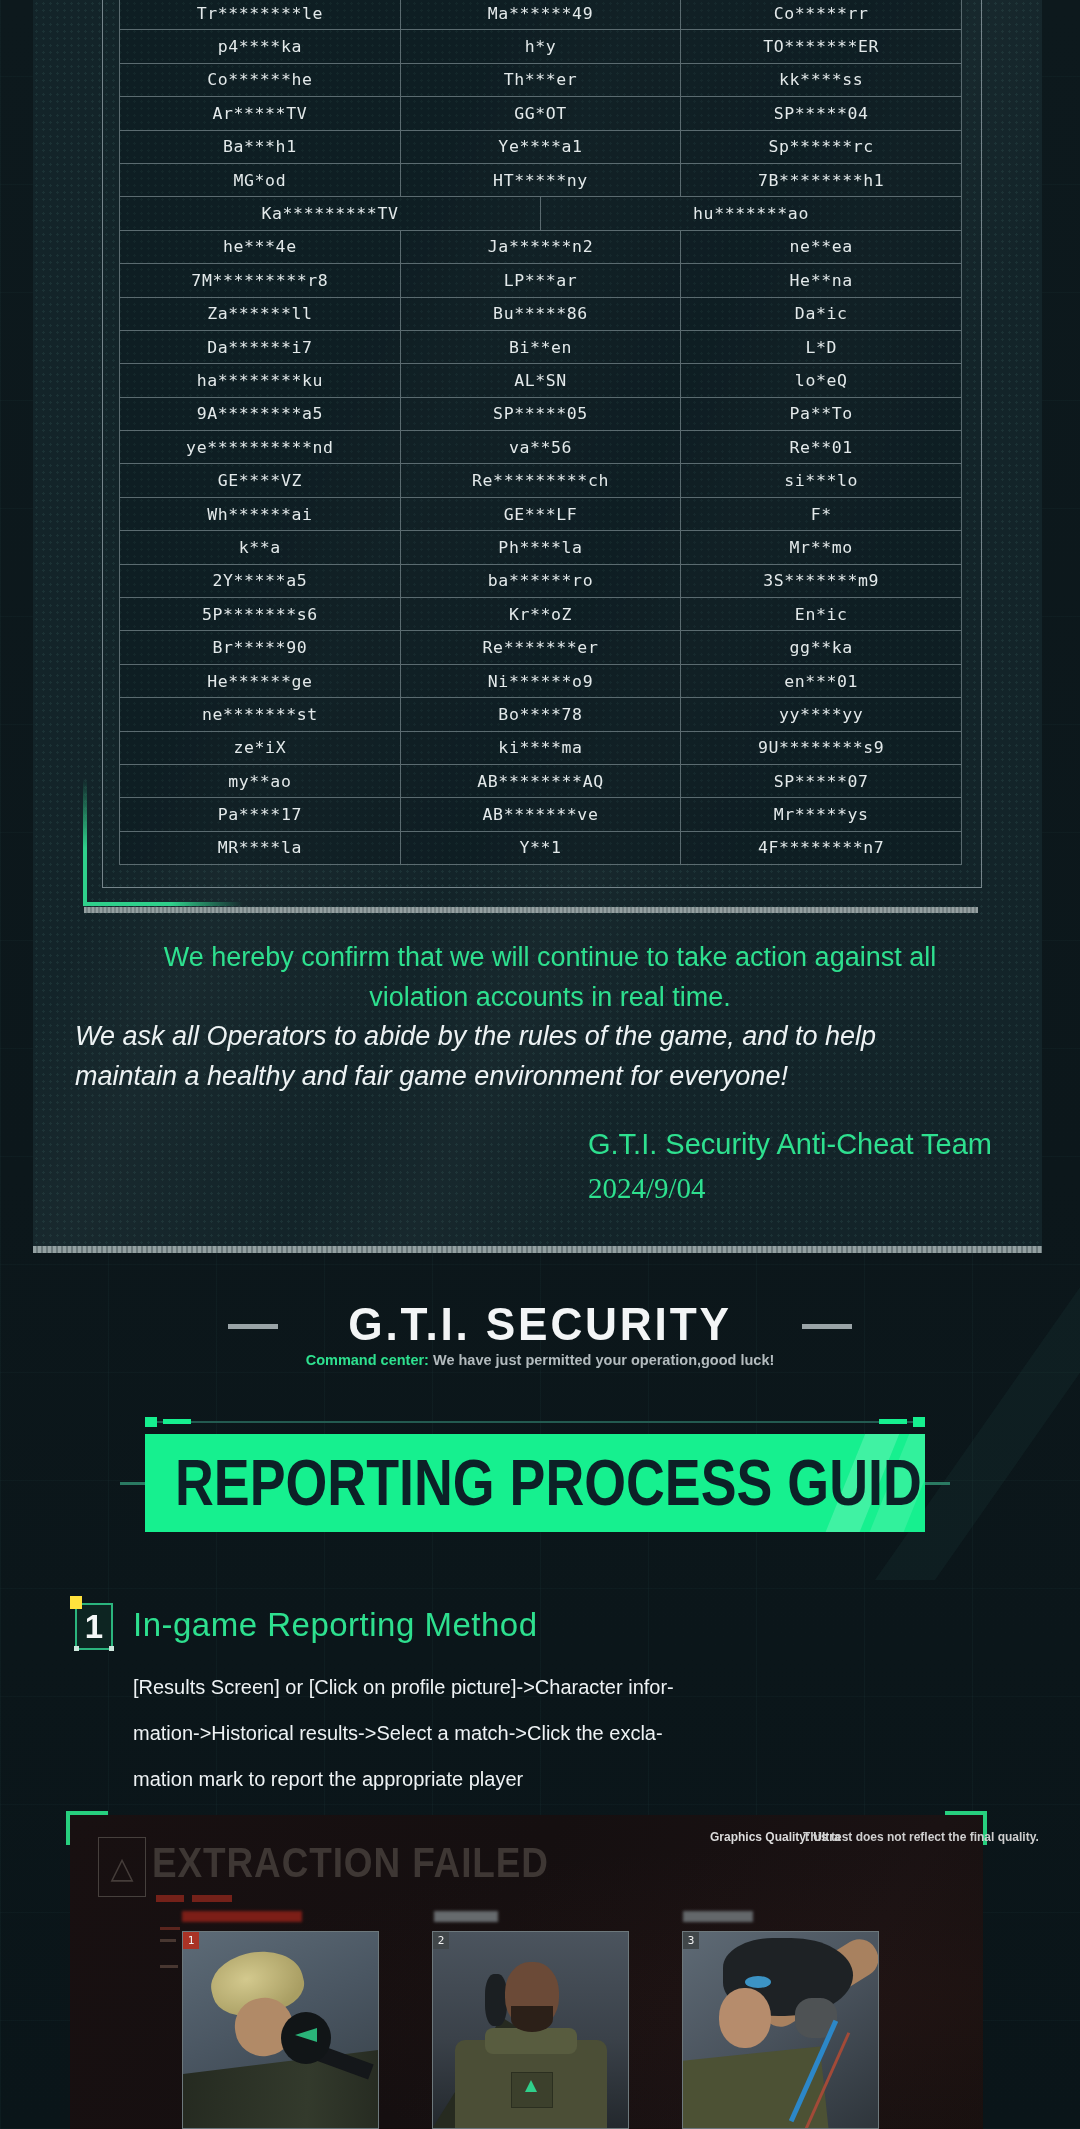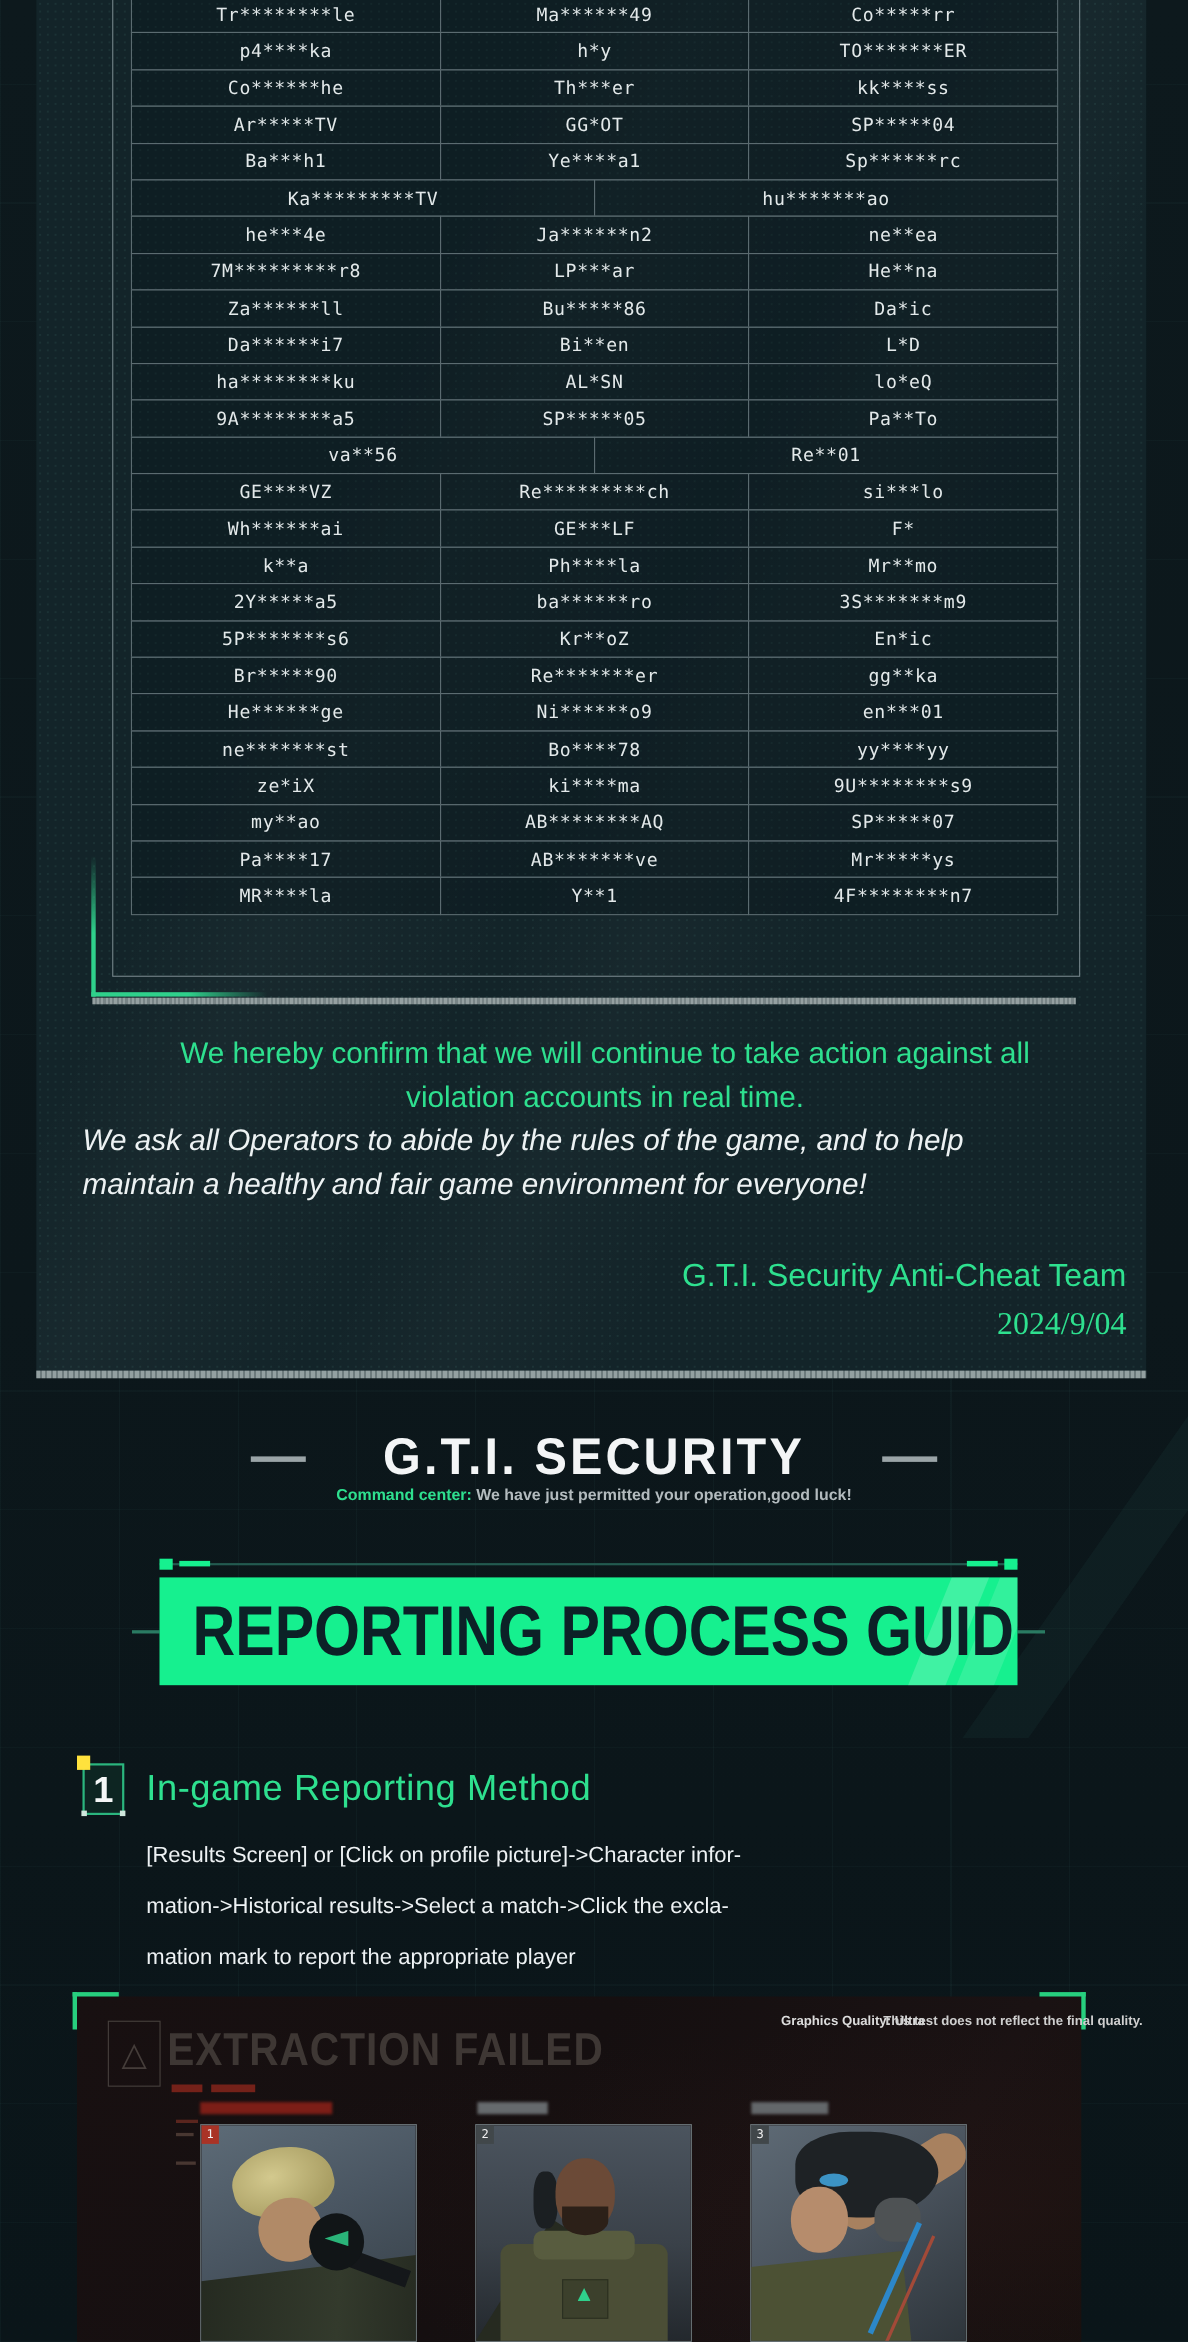--- a/index.html
+++ b/index.html
@@ -37,21 +37,21 @@
     border:1px solid #5b6b70;margin-left:-1px;margin-top:-1px;
     background:rgba(9,22,27,0.38);
     font-family:"DejaVu Sans Mono",monospace;font-size:16.5px;letter-spacing:0.6px;color:#e3e9ea;}
 
   
   .confirm{position:absolute;left:75px;top:938px;width:950px;font-size:27px;line-height:39.5px;}
   .confirm .g{color:#2ee08f;text-align:center;}
   .confirm .w{color:#edf2f3;font-style:italic;}
 
   
-  .signature{position:absolute;right:56px;top:1128px;text-align:right;color:#2ee08f;font-size:29px;margin-top:16px;}
+  .signature{position:absolute;right:88px;top:1128px;color:#2ee08f;font-size:29px;}
   .signature .date{margin-top:11px;font-family:Liberation Serif, serif;}
 
   
   .gti-title{position:absolute;left:0;top:1296px;width:1080px;text-align:center;
     color:#f3f5f6;font-size:47px;font-weight:900;letter-spacing:3px;
     font-family:"Liberation Sans",sans-serif;transform:scaleX(0.94);}
   .gti-line{position:absolute;top:1324px;height:5px;background:#9aa4a7;}
   .gti-line.l{left:228px;width:50px;} .gti-line.r{left:802px;width:50px;}
   .gti-sub{position:absolute;left:0;top:1352px;width:1080px;text-align:center;font-size:14.5px;font-weight:bold;}
   .gti-sub .lab{color:#2ee08f;} .gti-sub .txt{color:#b3bbbe;}
@@ -165,20 +165,25 @@
         <div class="tcell">GG*OT</div>
         <div class="tcell">SP*****04</div>
       </div>
 
       <div class="trow">
         <div class="tcell">Ba***h1</div>
         <div class="tcell">Ye****a1</div>
         <div class="tcell">Sp******rc</div>
       </div>
 
+      <div class="trow">
+        <div class="tcell">MG*od</div>
+        <div class="tcell">HT*****ny</div>
+        <div class="tcell">7B********h1</div>
+      </div>
 
       <div class="trow">
         <div class="tcell">Ka*********TV</div>
         <div class="tcell">hu*******ao</div>
       </div>
 
       <div class="trow">
         <div class="tcell">he***4e</div>
         <div class="tcell">Ja******n2</div>
         <div class="tcell">ne**ea</div>
@@ -208,20 +213,21 @@
         <div class="tcell">lo*eQ</div>
       </div>
 
       <div class="trow">
         <div class="tcell">9A********a5</div>
         <div class="tcell">SP*****05</div>
         <div class="tcell">Pa**To</div>
       </div>
 
       <div class="trow">
+        <div class="tcell">ye**********nd</div>
         <div class="tcell">va**56</div>
         <div class="tcell">Re**01</div>
       </div>
 
       <div class="trow">
         <div class="tcell">GE****VZ</div>
         <div class="tcell">Re*********ch</div>
         <div class="tcell">si***lo</div>
       </div>
 

